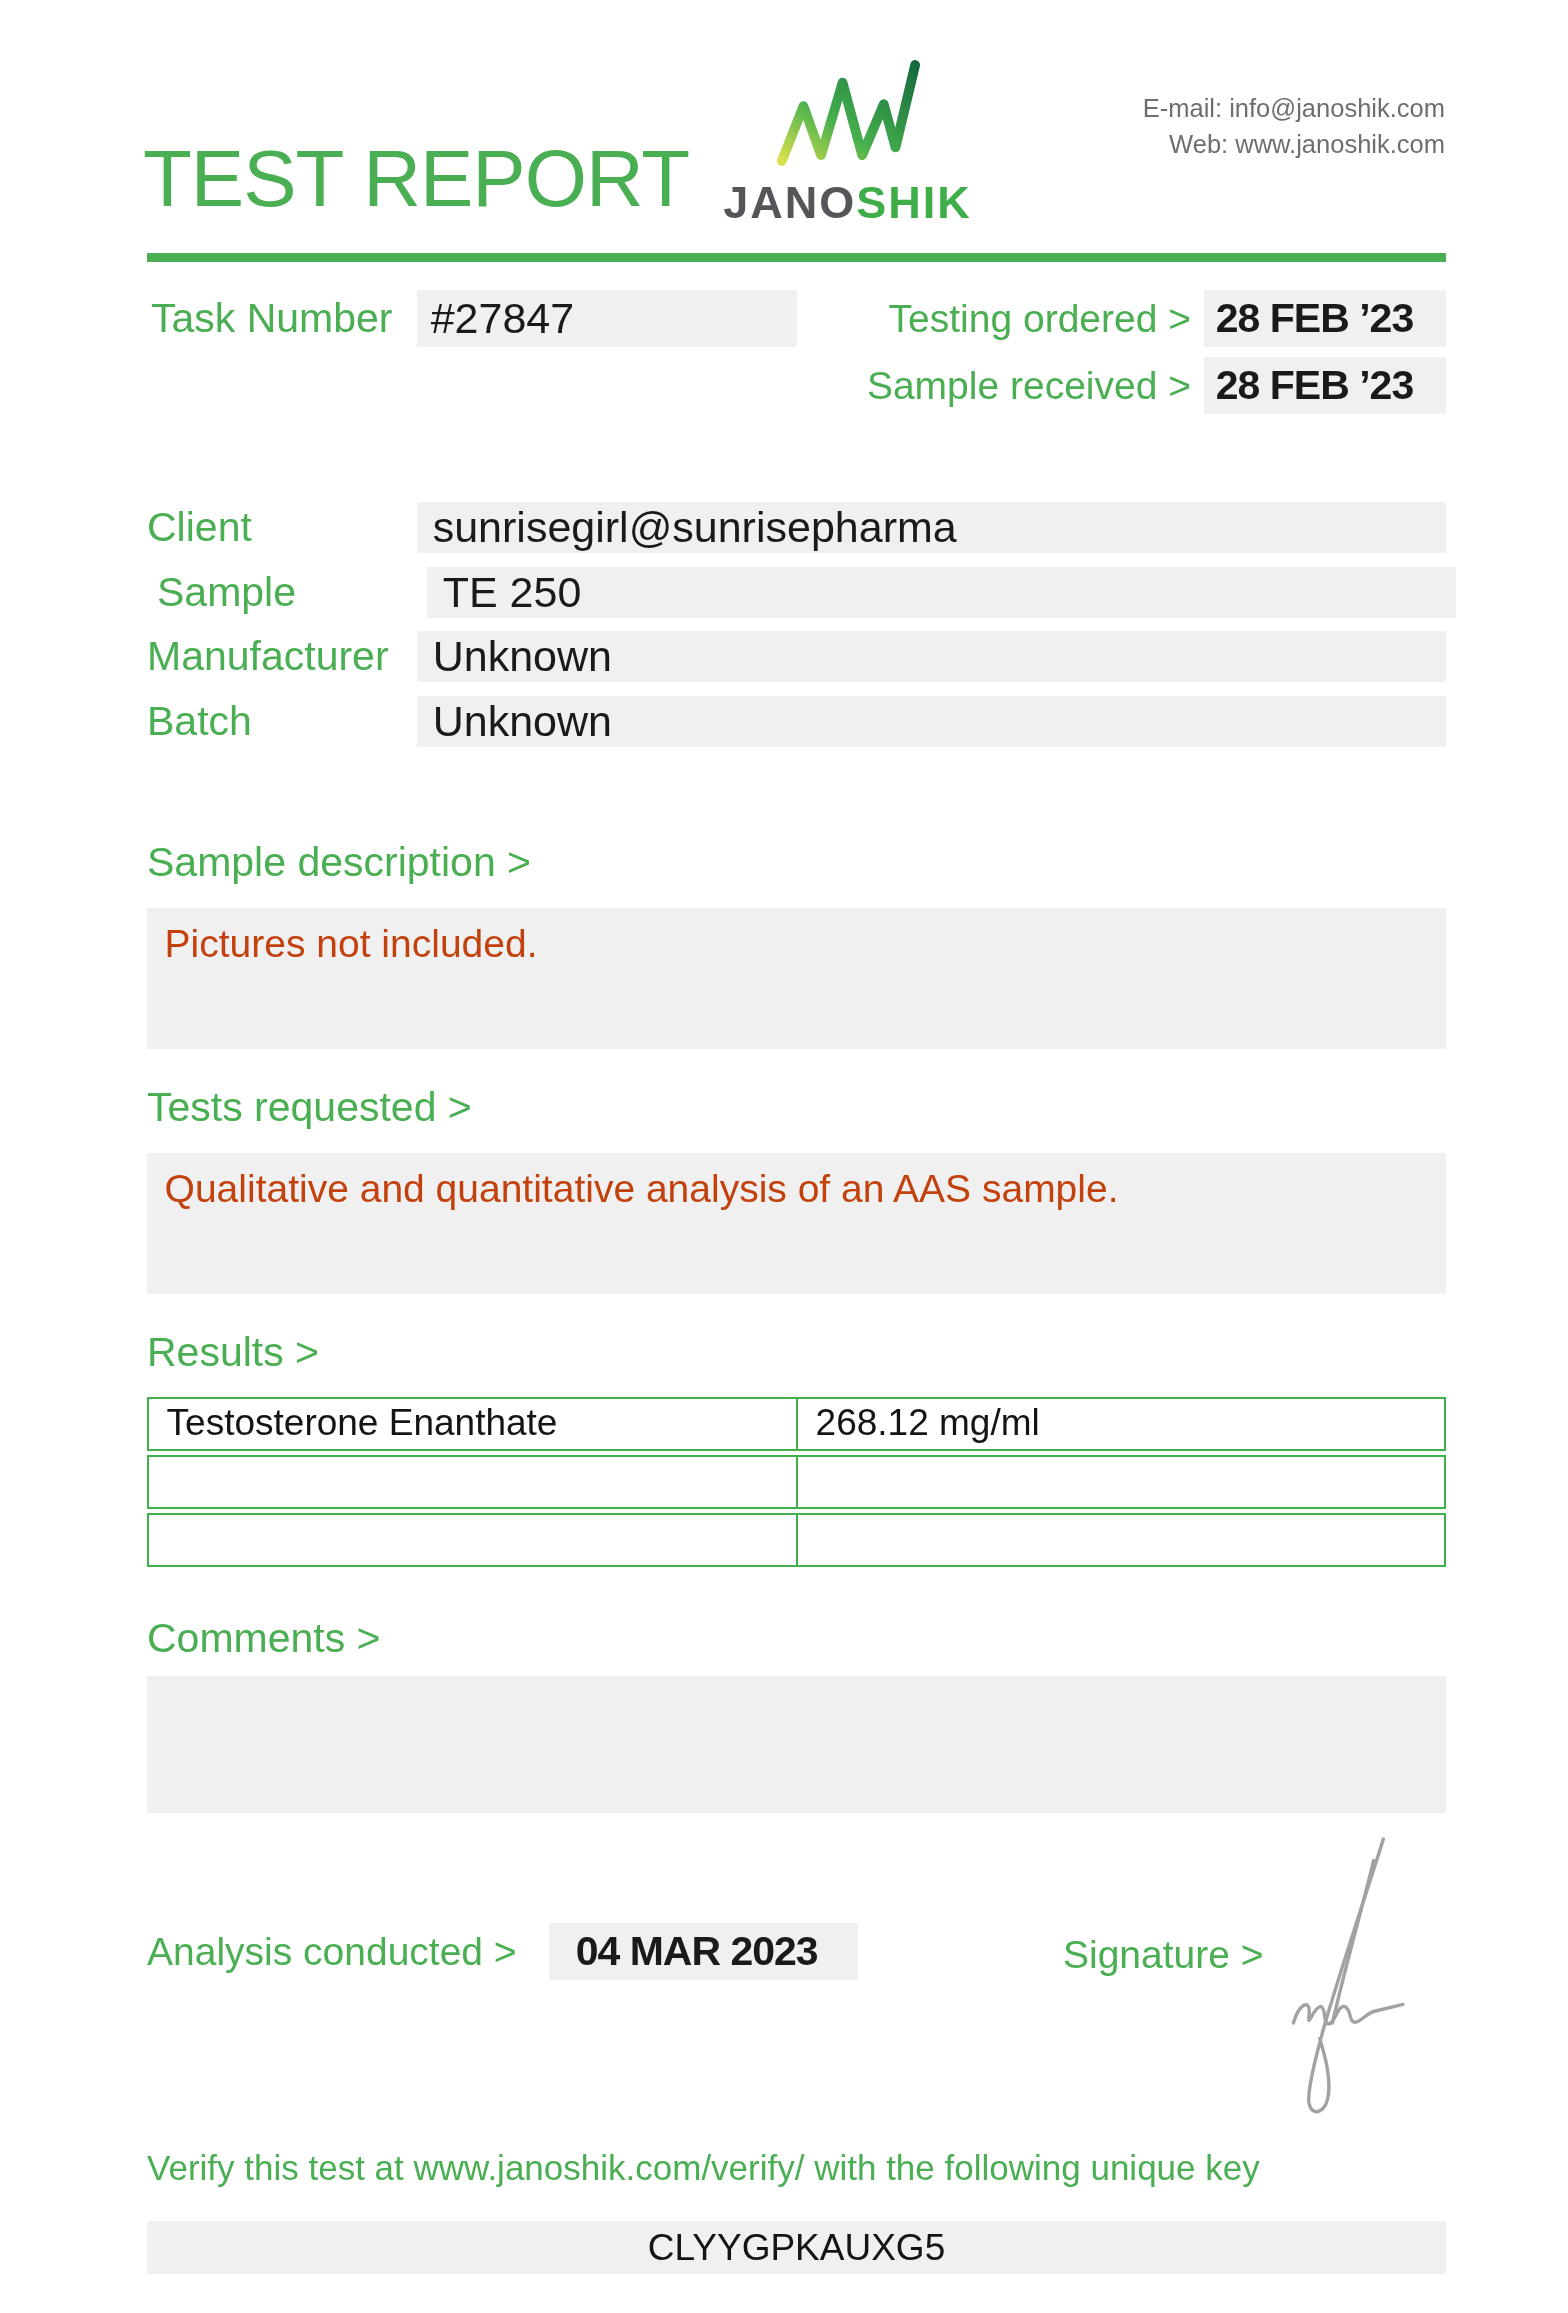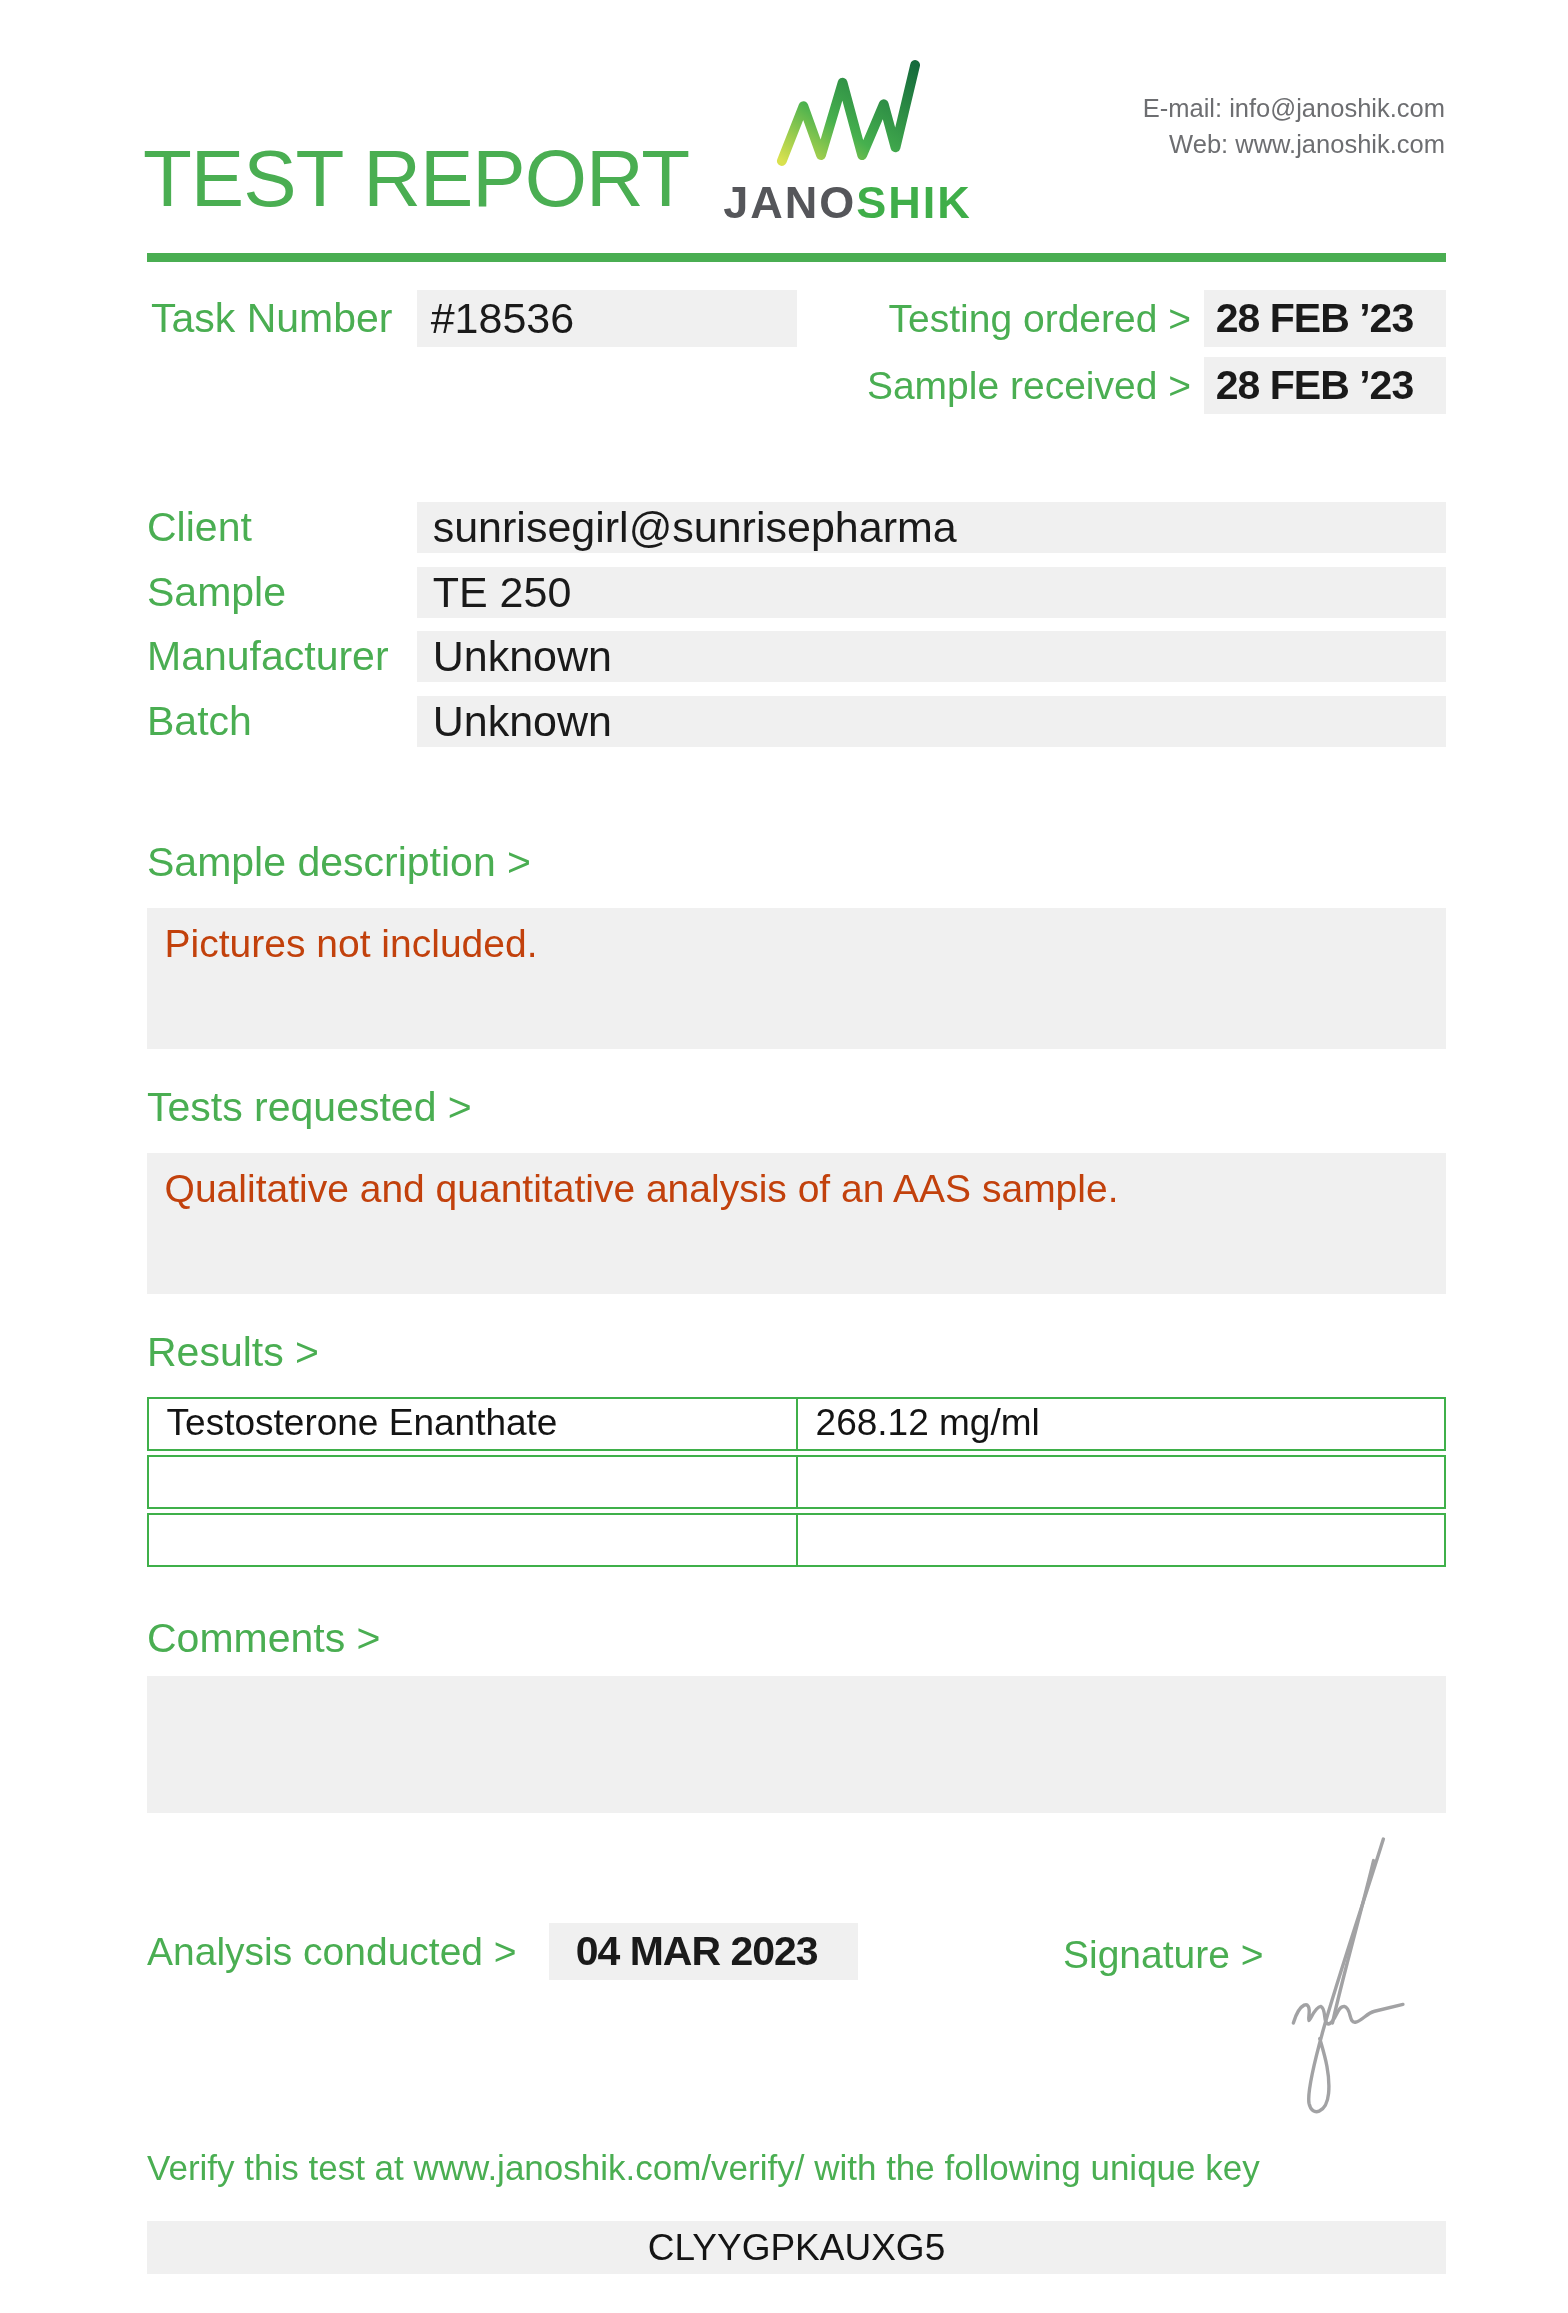--- a/index.html
+++ b/index.html
@@ -28,21 +28,21 @@
   
   .date-row { position:absolute; left:843px; width:603px; height:57px; }
   .date-row.r0 { top:290px; } .date-row.r1 { top:357px; }
   .date-row .glabel { position:absolute; left:0; width:348px; text-align:right; line-height:57px; font-size:39px; }
   .date-row .vbox { position:absolute; left:361px; top:0; width:242px; height:57px; line-height:57px; padding-left:11.8px; font-size:41px; font-weight:bold; letter-spacing:-1px; }
 
   
   .detail-row { position:absolute; left:147px; width:1299px; height:44px; }
   .detail-row .glabel { position:absolute; left:0; line-height:51px; }
   .detail-row .vbox { position:absolute; left:270px; top:0; width:1029px; height:51px; line-height:51px; padding-left:15.7px; font-size:43px; }
-  .detail-row.d0 { top:502px; } .detail-row.d1 { top:567px; }
+  .detail-row.d0 { top:502px; } .detail-row.d1 { top:567px;margin-left:10px; }
   .detail-row.d2 { top:631px; } .detail-row.d3 { top:696px; }
 
   
   .section-heading { position:absolute; left:147px; font-size:41px; color:#4aae52; white-space:nowrap; }
   .h-desc { top:839px; } .h-tests { top:1084px; } .h-results { top:1329px; } .h-comments { top:1615px; }
 
   
   .content-box { position:absolute; left:147px; width:1299px; background:#f0f0f0; padding:13.7px 17.6px; font-size:39px; color:#c2410c; }
   .box-desc { top:908px; height:141px; }
   .box-tests { top:1153px; height:141px; }
@@ -98,21 +98,21 @@
     <div>
       <span>Web:</span>
       <span>www.janoshik.com</span>
     </div>
   </div>
 
   <div class="rule"></div>
 
   <div class="task-row">
     <span class="glabel">Task Number</span>
-    <div class="vbox">#18536</div>
+    <div class="vbox">#27847</div>
   </div>
 
   <div class="date-row r0">
     <span class="glabel">Testing ordered &gt;</span>
     <div class="vbox">28 FEB ’23</div>
   </div>
   <div class="date-row r1">
     <span class="glabel">Sample received &gt;</span>
     <div class="vbox">28 FEB ’23</div>
   </div>

